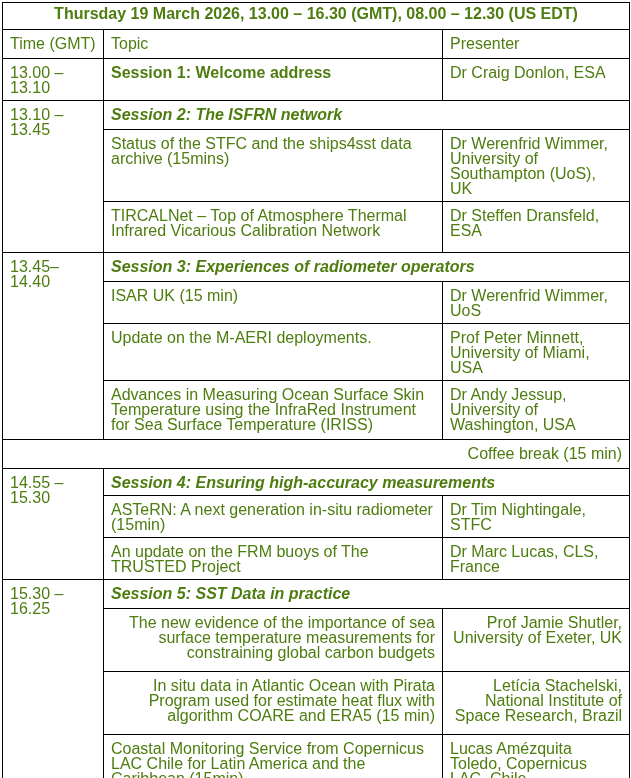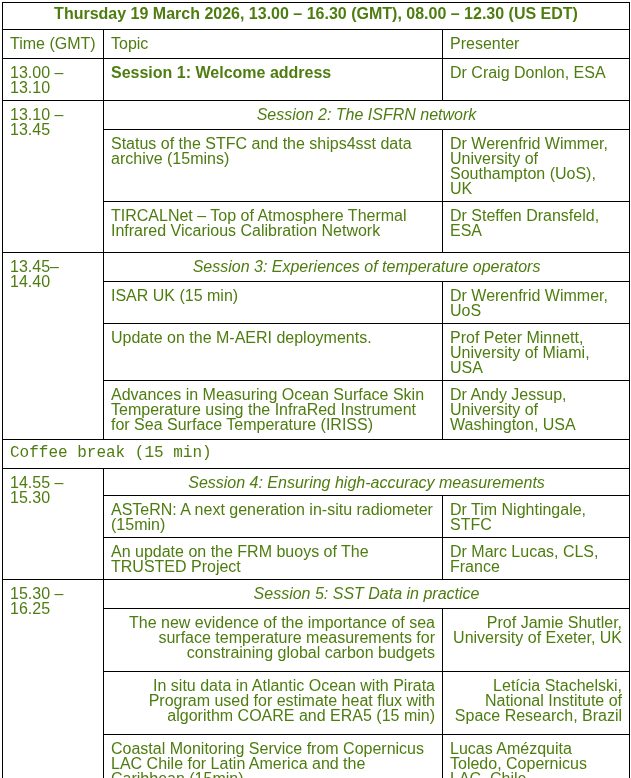--- a/index.html
+++ b/index.html
@@ -18,22 +18,22 @@
     border: 1px solid #000;
     vertical-align: top;
     padding: 6px 7px 5px 7px;
   }
   col.c-time { width: 101px; }
   col.c-topic { width: 339px; }
   col.c-pres { width: 187px; }
   .title-cell { text-align: center; font-weight: bold; height: 18px; padding-top: 3px !important; }
   .hdr td { font-weight: normal; height: 17px; padding-top: 6px; }
   .bold { font-weight: bold; margin-left: 19px; }
-  .session-head { font-weight: normal; font-style: italic; text-align: center; }
-  .coffee { text-align: left; font-family: Liberation Mono, monospace; }
+  .session-head { font-weight: bold; font-style: italic; }
+  .coffee { text-align: right; }
   tr.h30 td { height: 17px; }
   tr.h38 td { height: 25px; }
   tr.h45 td { height: 32px; }
   tr.h52 td { height: 39px; }
   tr.h60 td { height: 47px; }
   tr.h64 td { height: 51px; text-align: right; }
   tr.h58 td { height: 45px; }
   tr.h28 td { height: 15px; }
 </style>
 </head>
@@ -69,21 +69,21 @@
     <td>Status of the STFC and the ships4sst data archive (15mins)</td>
     <td>Dr Werenfrid Wimmer, University of Southampton (UoS), UK</td>
   </tr>
   <tr class="h52">
     <td>TIRCALNet – Top of Atmosphere Thermal Infrared Vicarious Calibration Network</td>
     <td>Dr Steffen Dransfeld, ESA</td>
   </tr>
 
   <tr class="h30">
     <td rowspan="4">13.45– 14.40</td>
-    <td colspan="2" class="session-head">Session 3: Experiences of temperature operators</td>
+    <td colspan="2" class="session-head">Session 3: Experiences of radiometer operators</td>
   </tr>
   <tr class="h30">
     <td>ISAR UK (15 min)</td>
     <td>Dr Werenfrid Wimmer, UoS</td>
   </tr>
   <tr class="h45">
     <td>Update on the M-AERI deployments.</td>
     <td>Prof Peter Minnett, University of Miami, USA</td>
   </tr>
   <tr class="h60">

